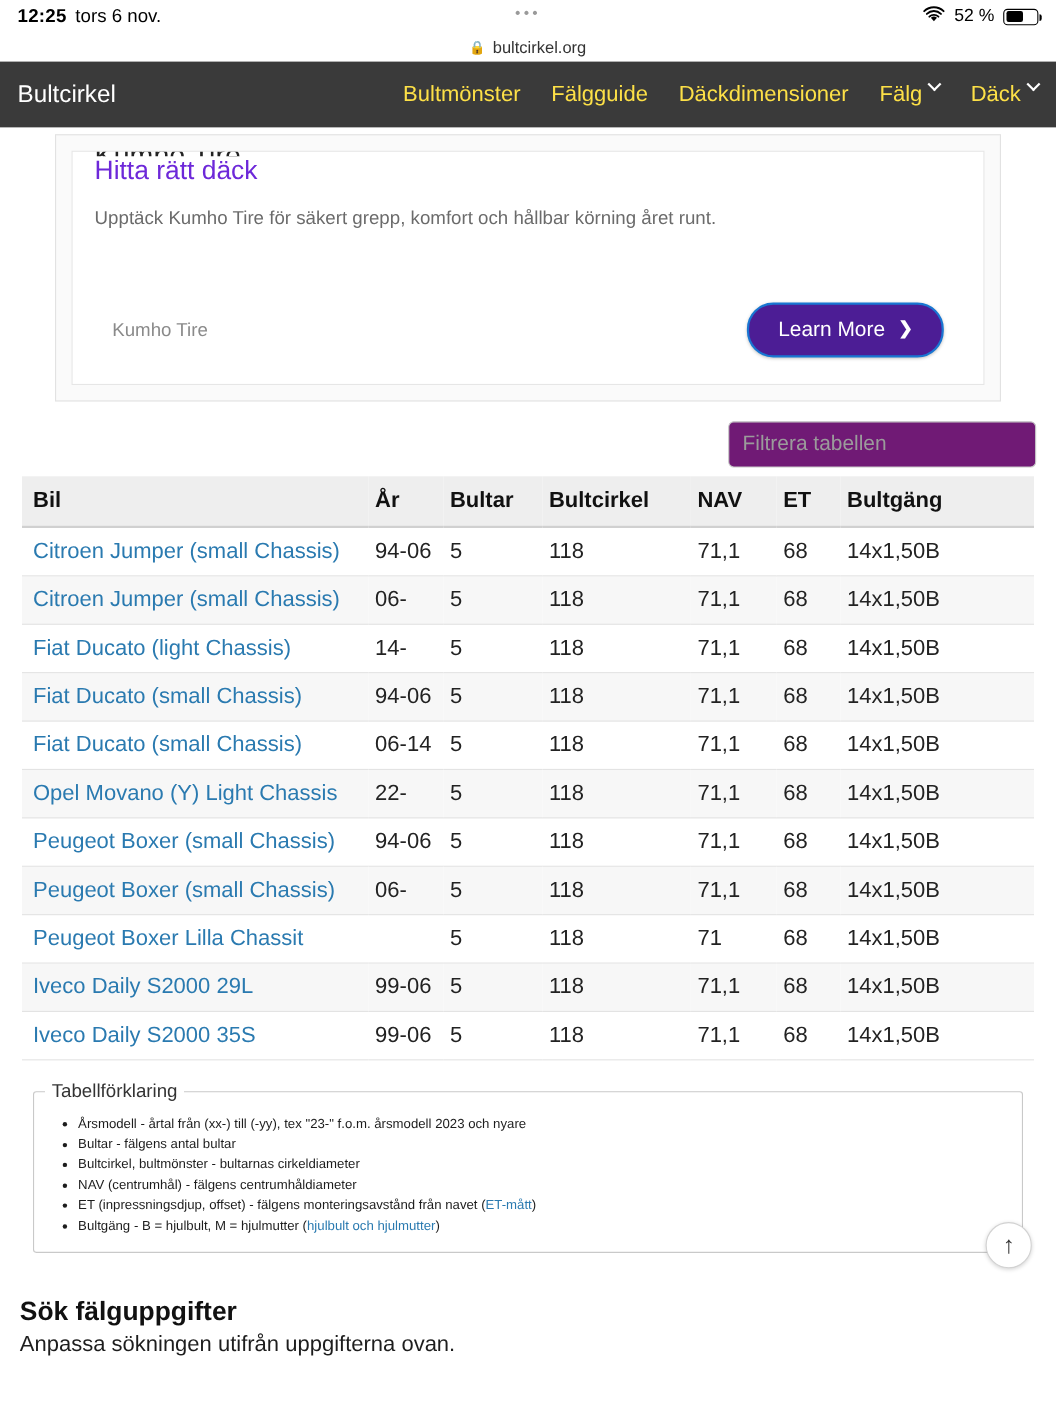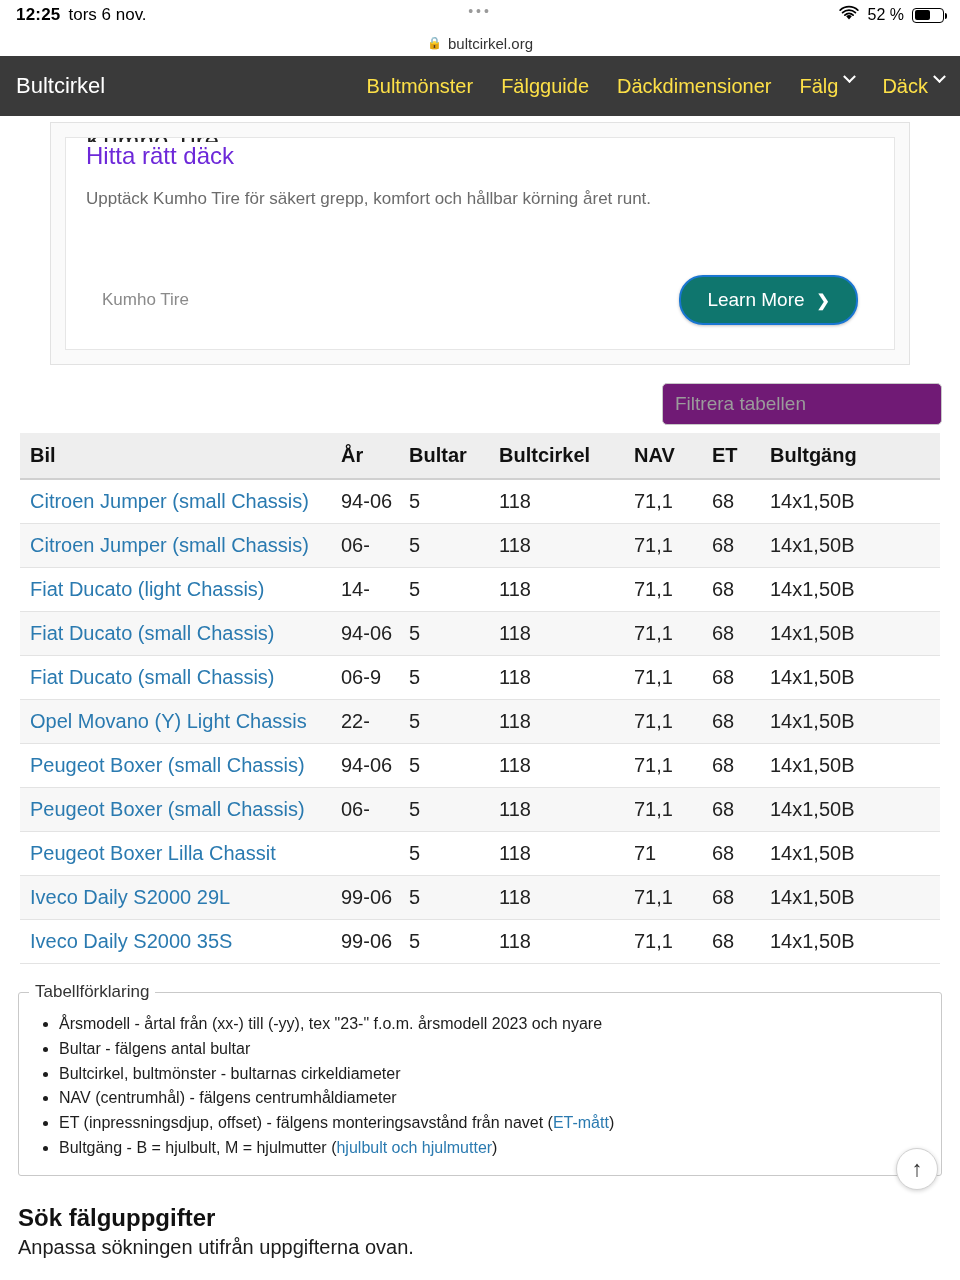--- a/index.html
+++ b/index.html
@@ -113,26 +113,26 @@
   }
   .ad-title { font-size: 24px; color: #6d28d9; margin-top: 0; }
   .ad-body { font-size: 17px; color: #6b6b6b; margin-top: 18px; line-height: 1.3; max-width: 590px; }
   .ad-footer {
     position: absolute; left: 36px; right: 36px; bottom: 24px;
     display: flex; align-items: center;
   }
   .ad-sponsor { font-size: 17px; color: #8a8a8a; }
   .ad-cta {
     margin-left: auto;
-    background: #0f766e;
+    background: #4c1d95;
     color: #fff;
     font-size: 19px;
     border-radius: 24px;
     padding: 12px 26px;
-    display: flex; align-items: center; gap: 12px;
+    display: flex; gap: 12px;
     border: 2px solid #1976d2;
     box-shadow: 0 1px 3px rgba(0,0,0,.25);
   }
   .ad-cta .arrow { font-size: 16px; font-weight: bold; }
 
   
   .filterrow { padding: 6px 18px 8px 18px; display: flex; justify-content: flex-end; }
   .filterbox {
     width: 280px;
     height: 42px;
@@ -178,27 +178,27 @@
   .col-nav    { width: 78px; }
   .col-et     { width: 58px; }
   .col-bg     { width: auto; }
 
   
   .legend-wrap { margin: 18px 18px 0 18px; position: relative; }
   fieldset.legend {
     border: 1px solid #c9c9c9;
     border-radius: 3px;
     padding: 6px 10px 14px 10px;
-    margin: 0;
+    margin: 12px;
   }
   fieldset.legend > legend {
     font-size: 17px; color: #333; padding: 0 6px;
   }
   fieldset.legend ul { margin: 4px 0 0 0; padding-left: 30px; }
-  fieldset.legend li { font-size: 16px; color: #1d1d1d; line-height: 1.55; }
+  fieldset.legend li { font-size: 12px; color: #1d1d1d; line-height: 1.55; }
   fieldset.legend a { color: #2a7ab0; text-decoration: none; }
 
   .scrolltop {
     position: absolute;
     right: 4px; bottom: -14px;
     width: 42px; height: 42px;
     border-radius: 50%;
     background: #fff;
     border: 1px solid #d2d2d2;
     box-shadow: 0 1px 4px rgba(0,0,0,.18);
@@ -333,21 +333,21 @@
       <td class="carlink">Fiat Ducato (small Chassis)</td>
       <td>94-06</td>
       <td>5</td>
       <td>118</td>
       <td>71,1</td>
       <td>68</td>
       <td>14x1,50B</td>
     </tr>
     <tr>
       <td class="carlink">Fiat Ducato (small Chassis)</td>
-      <td>06-9</td>
+      <td>06-14</td>
       <td>5</td>
       <td>118</td>
       <td>71,1</td>
       <td>68</td>
       <td>14x1,50B</td>
     </tr>
     <tr>
       <td class="carlink">Opel Movano (Y) Light Chassis</td>
       <td>22-</td>
       <td>5</td>

